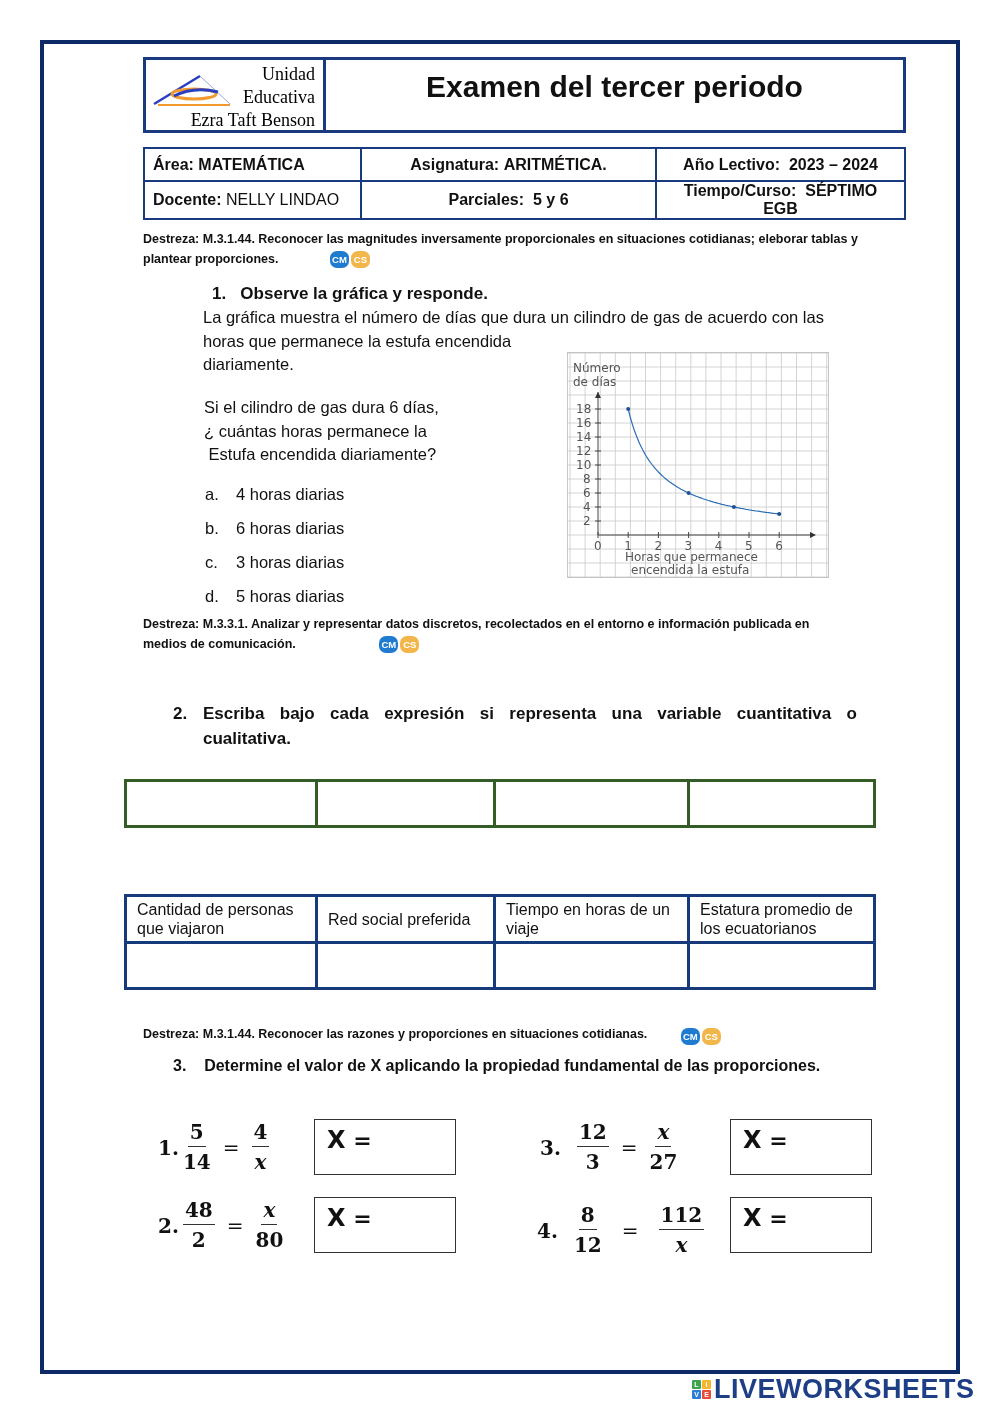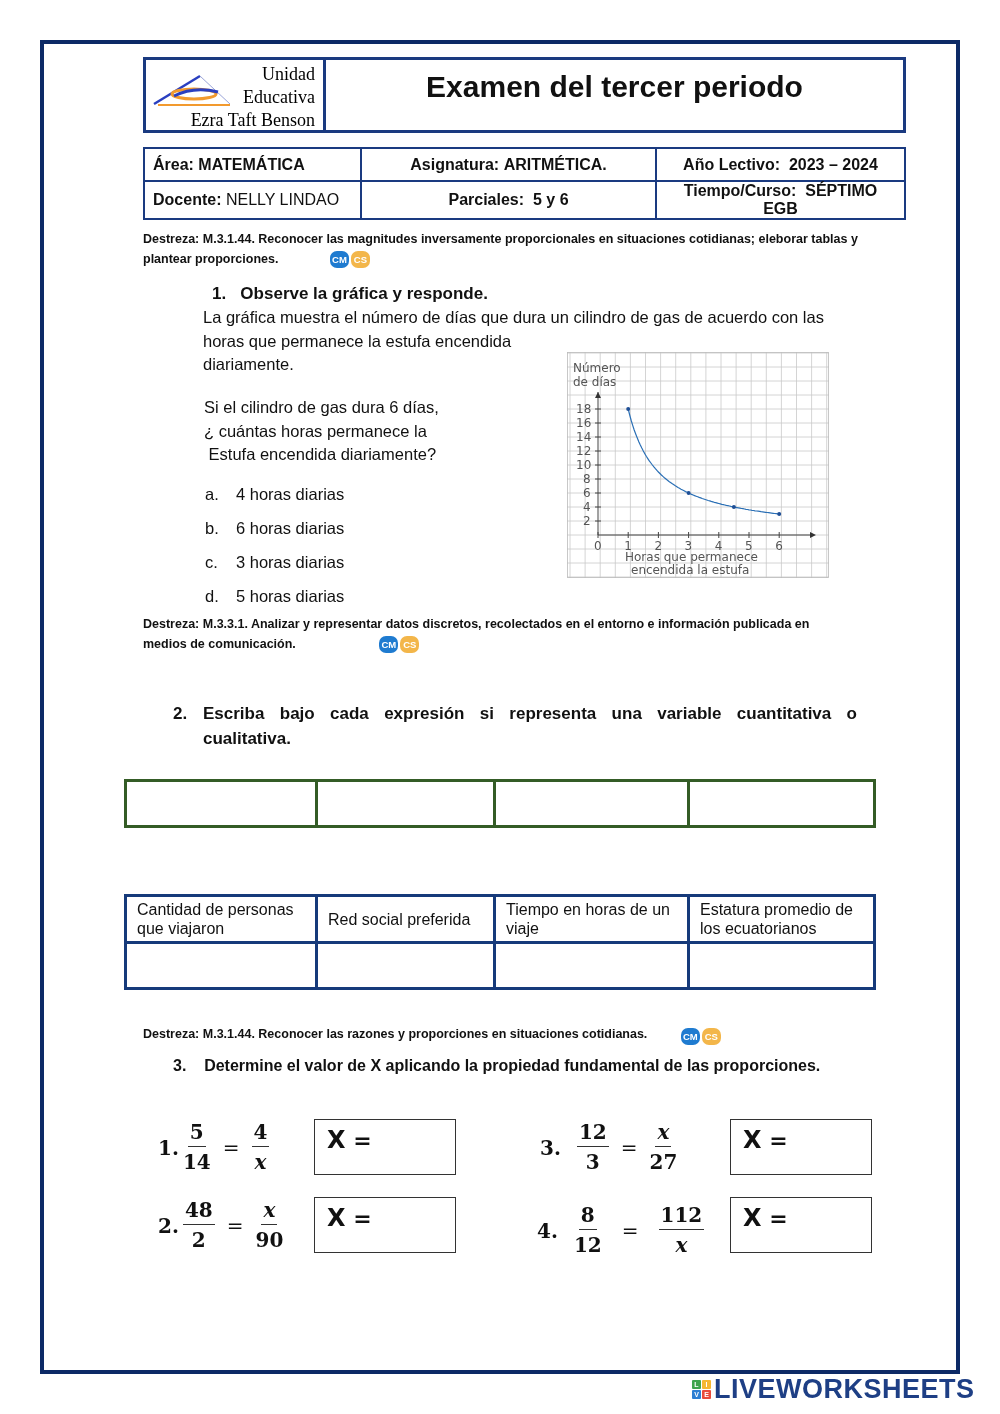--- a/index.html
+++ b/index.html
@@ -309,21 +309,21 @@
 
 <div class="eq" style="left:158px; top:1198px;">
   <span>2.</span>
   <span class="frac">
       <span class="num">48</span>
       <span class="den">2</span>
     </span>
   <span class="sign">=</span>
   <span class="frac">
       <span class="num" style="font-style:italic;">x</span>
-      <span class="den">90</span>
+      <span class="den">80</span>
     </span>
 </div>
 <div class="ansbox" style="left:314px; top:1197px;"><span class="xl">X</span> <span>=</span> <span></span></div>
 
 <div class="eq" style="left:540px; top:1120px;">
   <span style="margin-right:12px;">3.</span>
   <span class="frac">
       <span class="num">12</span>
       <span class="den">3</span>
     </span>

